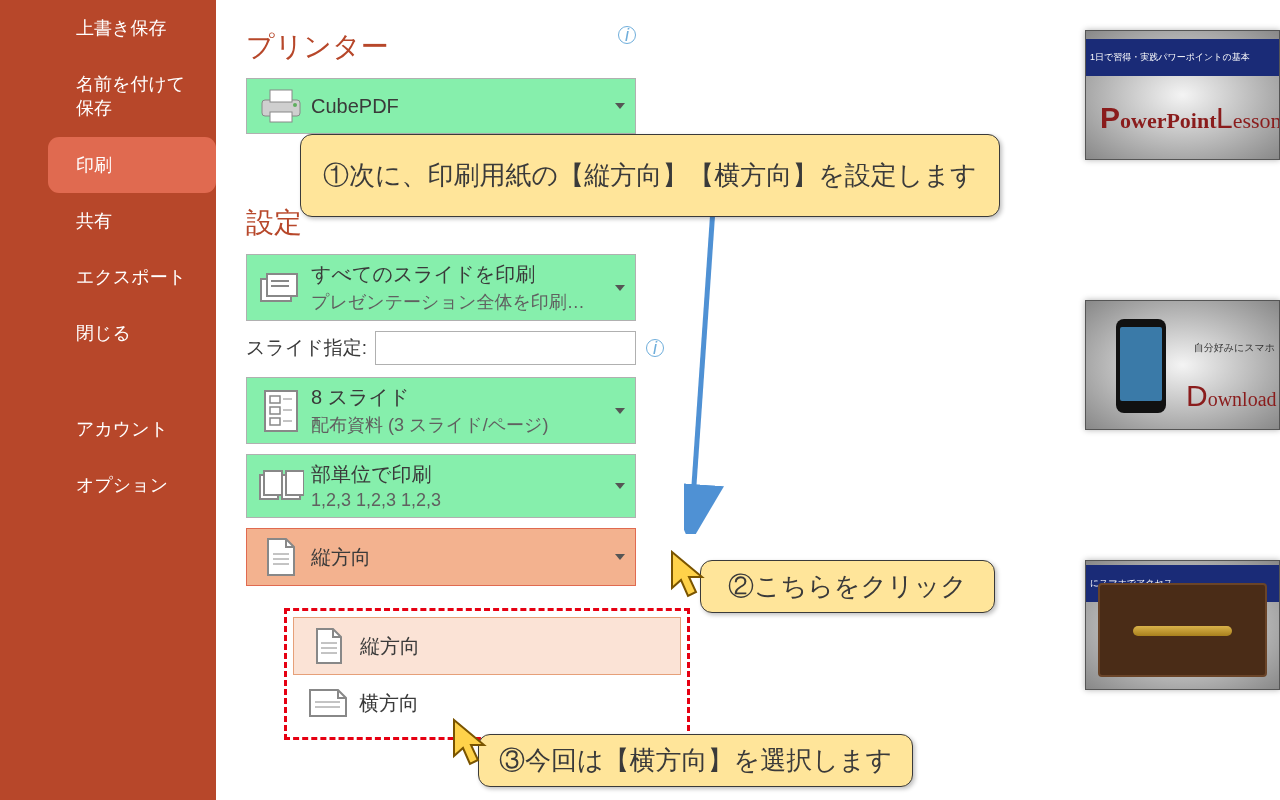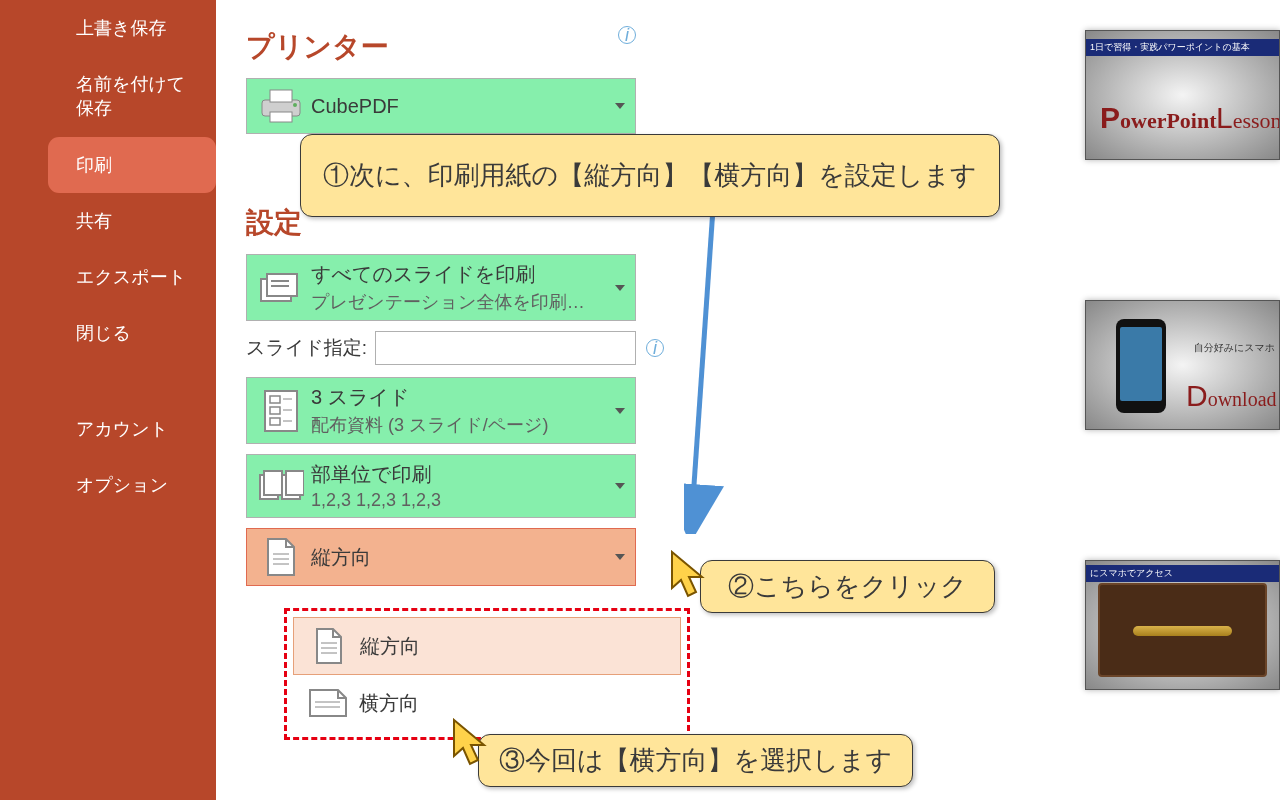--- a/index.html
+++ b/index.html
@@ -22,21 +22,21 @@
   .center {
     position: absolute; left: 216px; top: 0; width: 560px; height: 800px;
     background: #fff; padding: 0 30px;
   }
   .info-icon {
     position: absolute; right: 110px; color: #6faedb; font-size: 18px;
     width: 18px; height: 18px; border: 1.5px solid #6faedb; border-radius: 50%;
     display: flex; align-items: center; justify-content: center; font-style: italic;
   }
   .section-title {
-    color: #b7472a; font-size: 28px; font-weight: 700; margin: 28px 0 12px 0;
+    color: #b7472a; font-size: 28px; font-weight: 400; margin: 28px 0 12px 0;
   }
   .combo {
     width: 390px; border: 1px solid #b0b0b0; background: #86efac;
     display: flex; align-items: center; padding: 6px 10px; position: relative;
     cursor: pointer; margin-bottom: 10px;
   }
   .combo .icon-slot {
     width: 48px; height: 44px; display: flex; align-items: center; justify-content: center;
     flex-shrink: 0;
   }
@@ -96,21 +96,21 @@
     position: absolute; left: 1085px; top: 0; width: 195px; height: 800px;
   }
   .thumb {
     width: 195px; height: 130px; background: #dcdcdc; border: 1px solid #555;
     margin-bottom: 30px; position: relative; overflow: hidden;
     box-shadow: 0 0 6px rgba(0,0,0,.3);
     background: radial-gradient(ellipse at center, #f4f4f4 0%, #888 100%);
   }
   .thumb .bar {
     position: absolute; left: 0; right: 0; background: #1a2b77; color: #fff;
-    font-size: 9px; padding: 2px 4px;
+    font-size: 9px; padding: 12px 4px;
   }
   .thumb .p-text {
     position: absolute; font-family: "Times New Roman", serif;
     color: #8a1c1c; font-size: 22px;
   }
   .thumb .p-text .cap { font-size: 30px; }
   .thumb .phone {
     position: absolute; left: 30px; top: 18px; width: 50px; height: 94px;
     background: #111; border-radius: 8px;
   }
@@ -201,21 +201,21 @@
         <rect x="1" y="1" width="32" height="40" fill="#fff" stroke="#888" stroke-width="2"></rect>
         <rect x="6" y="6" width="10" height="7" fill="none" stroke="#888" stroke-width="1.5"></rect>
         <rect x="6" y="17" width="10" height="7" fill="none" stroke="#888" stroke-width="1.5"></rect>
         <rect x="6" y="28" width="10" height="7" fill="none" stroke="#888" stroke-width="1.5"></rect>
         <line x1="19" y1="9" x2="28" y2="9" stroke="#888"></line>
         <line x1="19" y1="20" x2="28" y2="20" stroke="#888"></line>
         <line x1="19" y1="31" x2="28" y2="31" stroke="#888"></line>
       </svg>
     </div>
     <div class="text-slot">
-      <div class="line1">3 スライド</div>
+      <div class="line1">8 スライド</div>
       <div class="line2">配布資料 (3 スライド/ページ)</div>
     </div>
     <div class="caret"></div>
   </div>
 
   <div class="combo">
     <div class="icon-slot">
       <svg width="46" height="38" viewBox="0 0 46 38">
         <rect x="2" y="8" width="18" height="24" fill="#fff" stroke="#888" stroke-width="2"></rect>
         <rect x="6" y="4" width="18" height="24" fill="#fff" stroke="#888" stroke-width="2"></rect>

